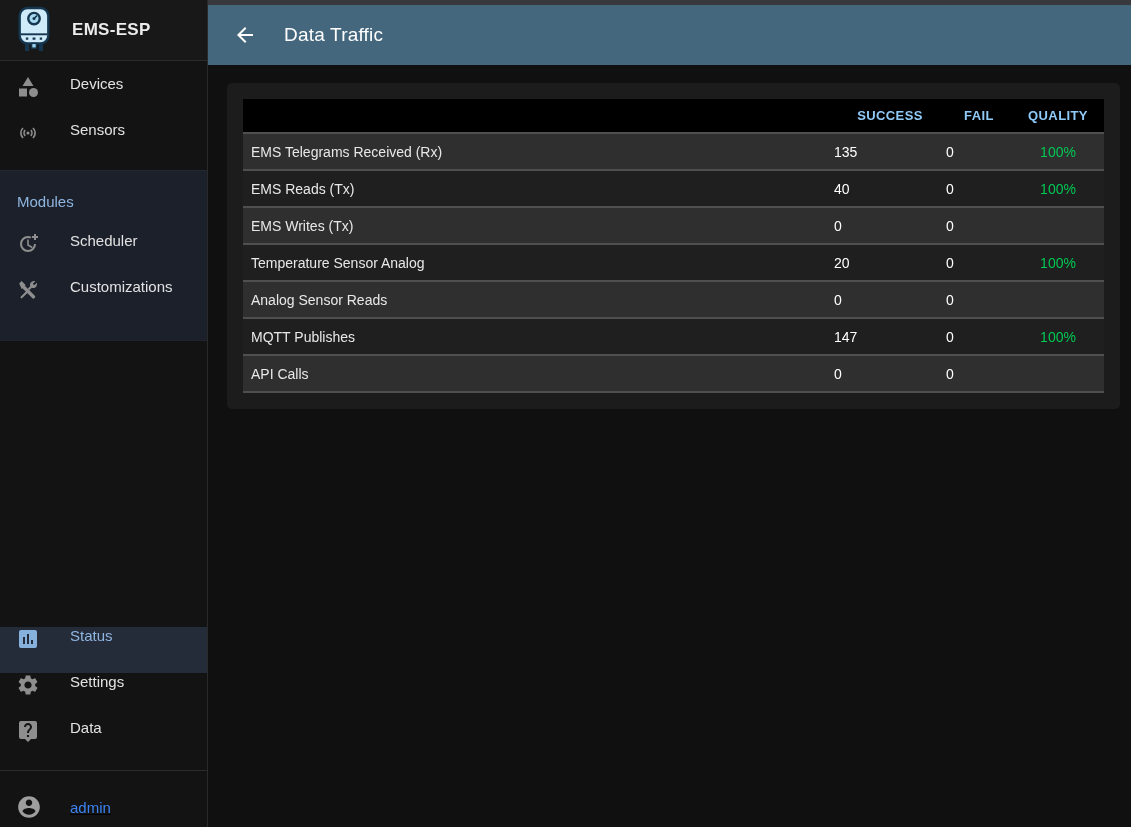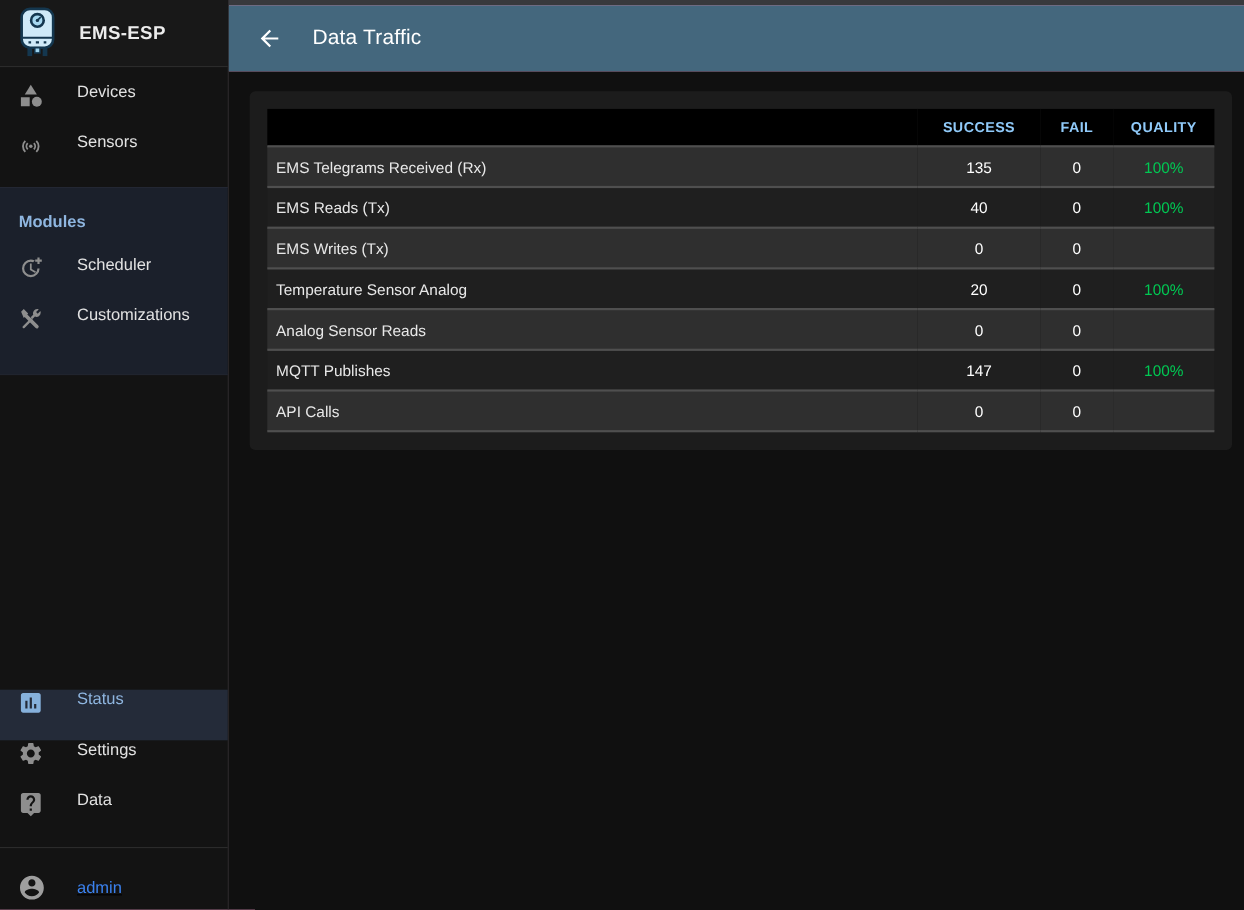--- a/index.html
+++ b/index.html
@@ -1,33 +1,33 @@
 <!DOCTYPE html>
 <html><head>
 <meta charset="utf-8">
 <style>
   * { margin:0; padding:0; box-sizing:border-box; }
   html,body { background:#000; }
   body { font-family:"Liberation Sans","DejaVu Sans",sans-serif; }
-  .app { width:1131px; height:827px; display:flex; overflow:hidden; background:#f9a8d4; }
+  .app { width:1131px; height:827px; display:flex; overflow:hidden; background:#15803d; }
 
   
   .sidebar { width:208px; min-width:208px; height:100%; background:#131313;
              border-right:1px solid #2a2a2a; display:flex; flex-direction:column; }
   .sidebar-header { height:61px; background:#181818; border-bottom:1px solid #2b2b2b;
                     display:flex; align-items:center; padding-left:13px; }
   .app-title { color:#ececec; font-size:17px; font-weight:bold; letter-spacing:.3px; margin-left:17px; }
   .nav-top { padding-top:14px; }
   .side-item { height:46px; display:flex; padding-left:16px; cursor:pointer; }
   .side-item .ico { width:24px; height:24px; margin-right:30px; display:flex;
                     align-items:center; justify-content:center; }
   .side-item .lbl { color:#e2e2e2; font-size:15px; }
   .modules { background:#1b202b; margin-top:3px; padding-bottom:16px;
              border-top:1px solid #232733; border-bottom:1px solid #20242e; }
-  .section-label { color:#8fb6e0; font-size:15px; font-weight:bold;
+  .section-label { color:#8fb6e0; font-size:15px; font-weight:normal;
                    padding:22px 0 21px 17px; line-height:18px; }
   .spacer { flex:1; }
   .side-item.selected { background:#242b39; }
   .side-item.selected .lbl { color:#8fb6e0; }
   .divider { border-top:1px solid #2b2b2b; margin-top:5px; }
   .user-row { height:56px; display:flex; align-items:center; padding-left:16px; padding-top:16px; cursor:pointer;text-decoration:underline; }
   .user-row .ico { width:26px; height:26px; margin-right:28px; }
   .user-name { color:#3b82f0; font-size:15px; }
 
   
@@ -45,21 +45,21 @@
   table.stats col.c-success { width:112px; }
   table.stats col.c-fail { width:66px; }
   table.stats col.c-quality { width:92px; }
   table.stats th { background:#000000; height:34px; color:#90caf9; font-size:13px; font-weight:bold;
                    text-align:center; border-bottom:2px solid #4f4f4f; letter-spacing:.4px; }
   table.stats th.t-label { text-align:left; }
   table.stats td { height:37px; font-size:14px; border-bottom:2px solid #4f4f4f; }
   table.stats tr.alt-a td { background:#2f2f2f; }
   table.stats tr.alt-b td { background:#1f1f1f; }
   td.c-label { color:#e8e8e8; padding-left:8px; text-align:left; }
-  td.c-num { color:#ffffff; text-align:center; }
+  td.c-num { color:#ffffff; }
   td.c-qual { color:#00c853; text-align:center; }
 
   svg { display:block; }
 </style>
 </head>
 <body>
 
 <div class="app">
 
   <aside class="sidebar">

